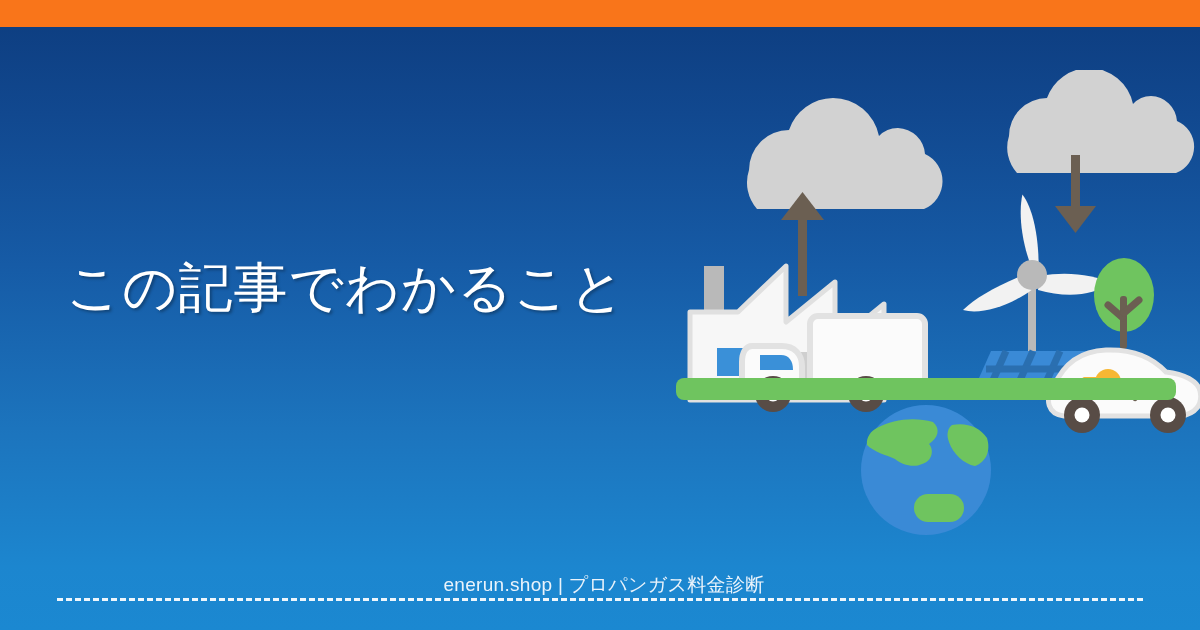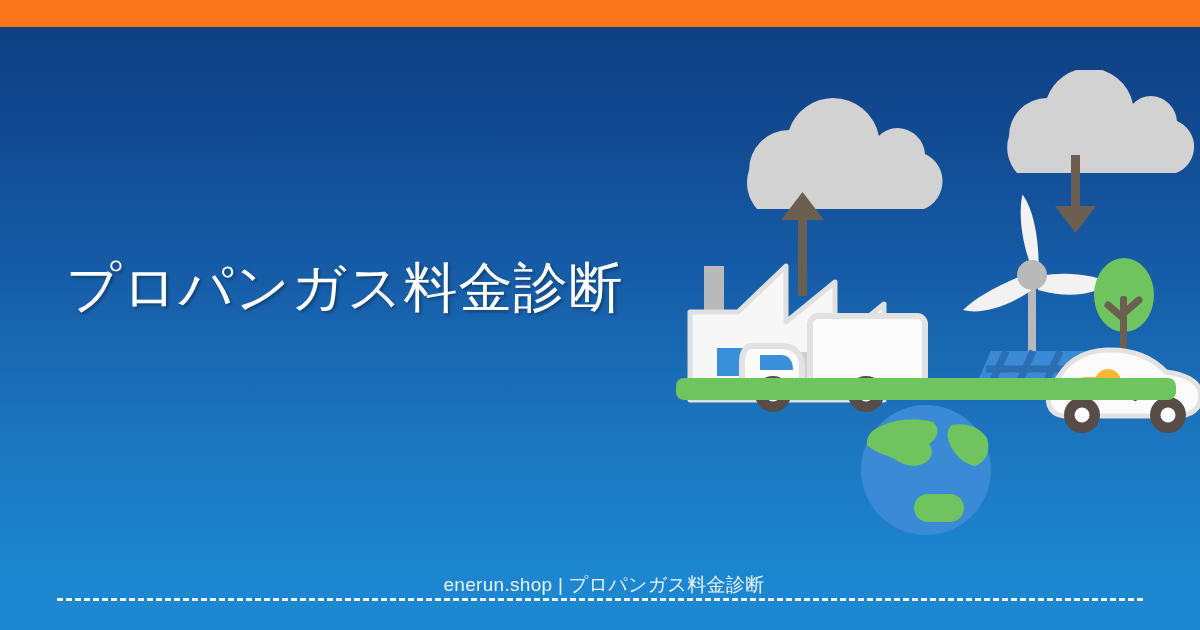--- a/index.html
+++ b/index.html
@@ -87,21 +87,21 @@
   }
   #illustration svg { display: block; }
 </style>
 </head>
 <body>
 
 <div id="slide">
 
   <div id="top-bar"></div>
 
-  <div id="title">プロパンガス料金診断</div>
+  <div id="title">この記事でわかること</div>
 
   <div id="illustration">
     <svg width="550" height="480" viewBox="0 0 550 480" xmlns="http://www.w3.org/2000/svg">
 
       <g>
         <path d="M99,100
                  a40,40 0 0 1 40,-40
                  a47,47 0 0 1 44,-32
                  a47,47 0 0 1 46,38
                  a26,26 0 0 1 19,-8

